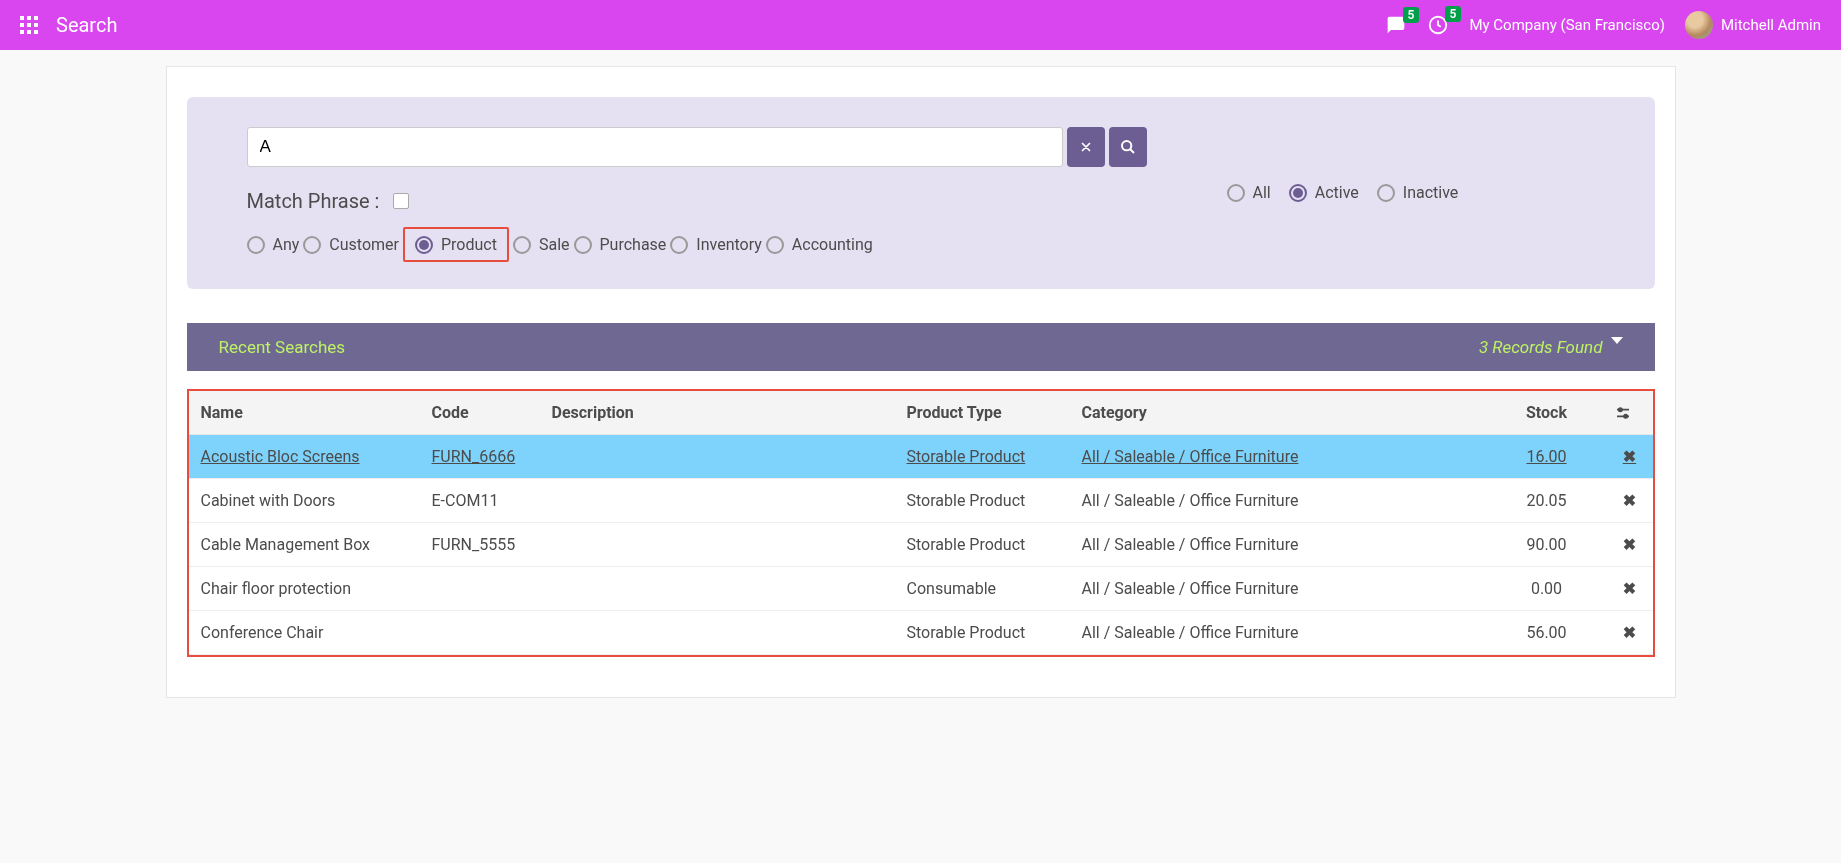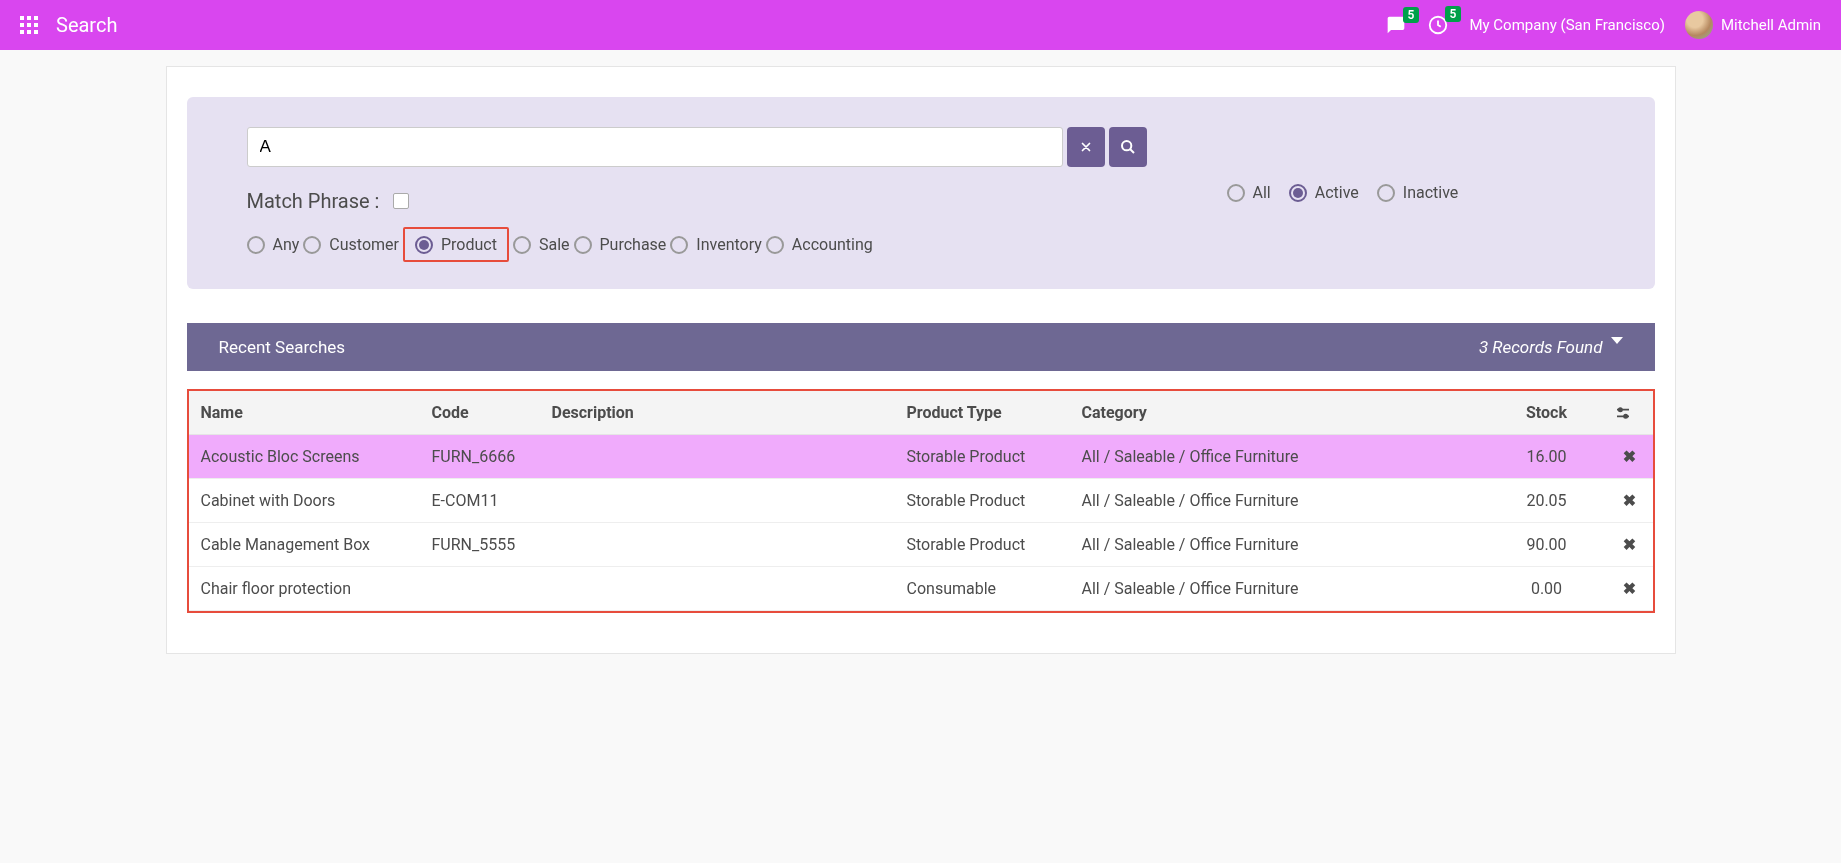--- a/index.html
+++ b/index.html
@@ -25,34 +25,34 @@
   .match-row { display:flex; align-items:center; gap:14px; margin-top:22px; font-size:20px; color:#4c4c4c; }
   .chk { width:16px; height:16px; border:1px solid #aaa; background:#fff; border-radius:2px; cursor:pointer; }
   .radio-row { display:flex; align-items:center; gap:4px; margin-top:22px; }
   .radio-item { display:flex; align-items:center; gap:8px; font-size:16px; cursor:pointer; }
   .radio-item.highlighted { border:2px solid #E74C3C; padding:6px 10px; border-radius:2px; margin:-8px 0; }
   .radio-outer { width:18px; height:18px; border-radius:50%; border:2px solid #999; display:flex; align-items:center; justify-content:center; }
   .radio-outer.selected { border-color:#6C5D93; }
   .radio-inner { width:10px; height:10px; border-radius:50%; background:#6C5D93; }
   .status-col { display:flex; flex-direction:row; gap:18px; padding-top:4px; }
 
-  .bar { background:#6E6893; color:#ffffff; height:48px; display:flex; align-items:center; padding:0 32px; font-size:17px; margin-top:34px; cursor:pointer; }
+  .bar { background:#6E6893; color:#bef264; height:48px; display:flex; align-items:center; padding:0 32px; font-size:17px; margin-top:34px; cursor:pointer; }
   .bar .right { margin-left:auto; display:flex; align-items:flex-start; gap:8px;font-style:italic; }
   .caret-down { width:0; height:0; border-left:6px solid transparent; border-right:6px solid transparent; border-top:7px solid #fff; }
 
   .results-block { border:2px solid #E74C3C; margin-top:18px; }
   .results-block .bar { margin-top:0; }
   table { width:100%; border-collapse:collapse; }
   thead th { text-align:left; font-weight:700; font-size:16px; padding:12px 8px; background:#f4f4f4; border-bottom:1px solid #e5e5e5;margin-left:48px; }
   thead th:first-child { padding-left:12px; }
   th.stock, td.stock { text-align:center; }
   th.act, td.act { width:46px; text-align:center; }
   tbody td { padding:12px 8px; border-bottom:1px solid #eee; font-size:16px; }
   tbody td:first-child { padding-left:12px; }
-  tbody tr:first-child td { background:#f0abfc; }
+  tbody tr:first-child td { background:#7dd3fc;text-decoration:underline; }
   .x-icon { font-weight:900; cursor:pointer; color:#4c4c4c; }
   .sliders { cursor:pointer; }
 
   svg { display:block; }
 </style>
 </head>
 <body>
 
 <div class="topbar">
   <div class="topbar-left">
@@ -221,17 +221,26 @@
           </tr>
           <tr>
             <td>Chair floor protection</td>
             <td></td>
             <td></td>
             <td>Consumable</td>
             <td>All / Saleable / Office Furniture</td>
             <td class="stock">0.00</td>
             <td class="act"><span class="x-icon">✖</span></td>
           </tr>
+          <tr>
+            <td>Conference Chair</td>
+            <td></td>
+            <td></td>
+            <td>Storable Product</td>
+            <td>All / Saleable / Office Furniture</td>
+            <td class="stock">56.00</td>
+            <td class="act"><span class="x-icon">✖</span></td>
+          </tr>
         </tbody>
     </table>
   </div>
 
 </div>
 
 </body></html>

